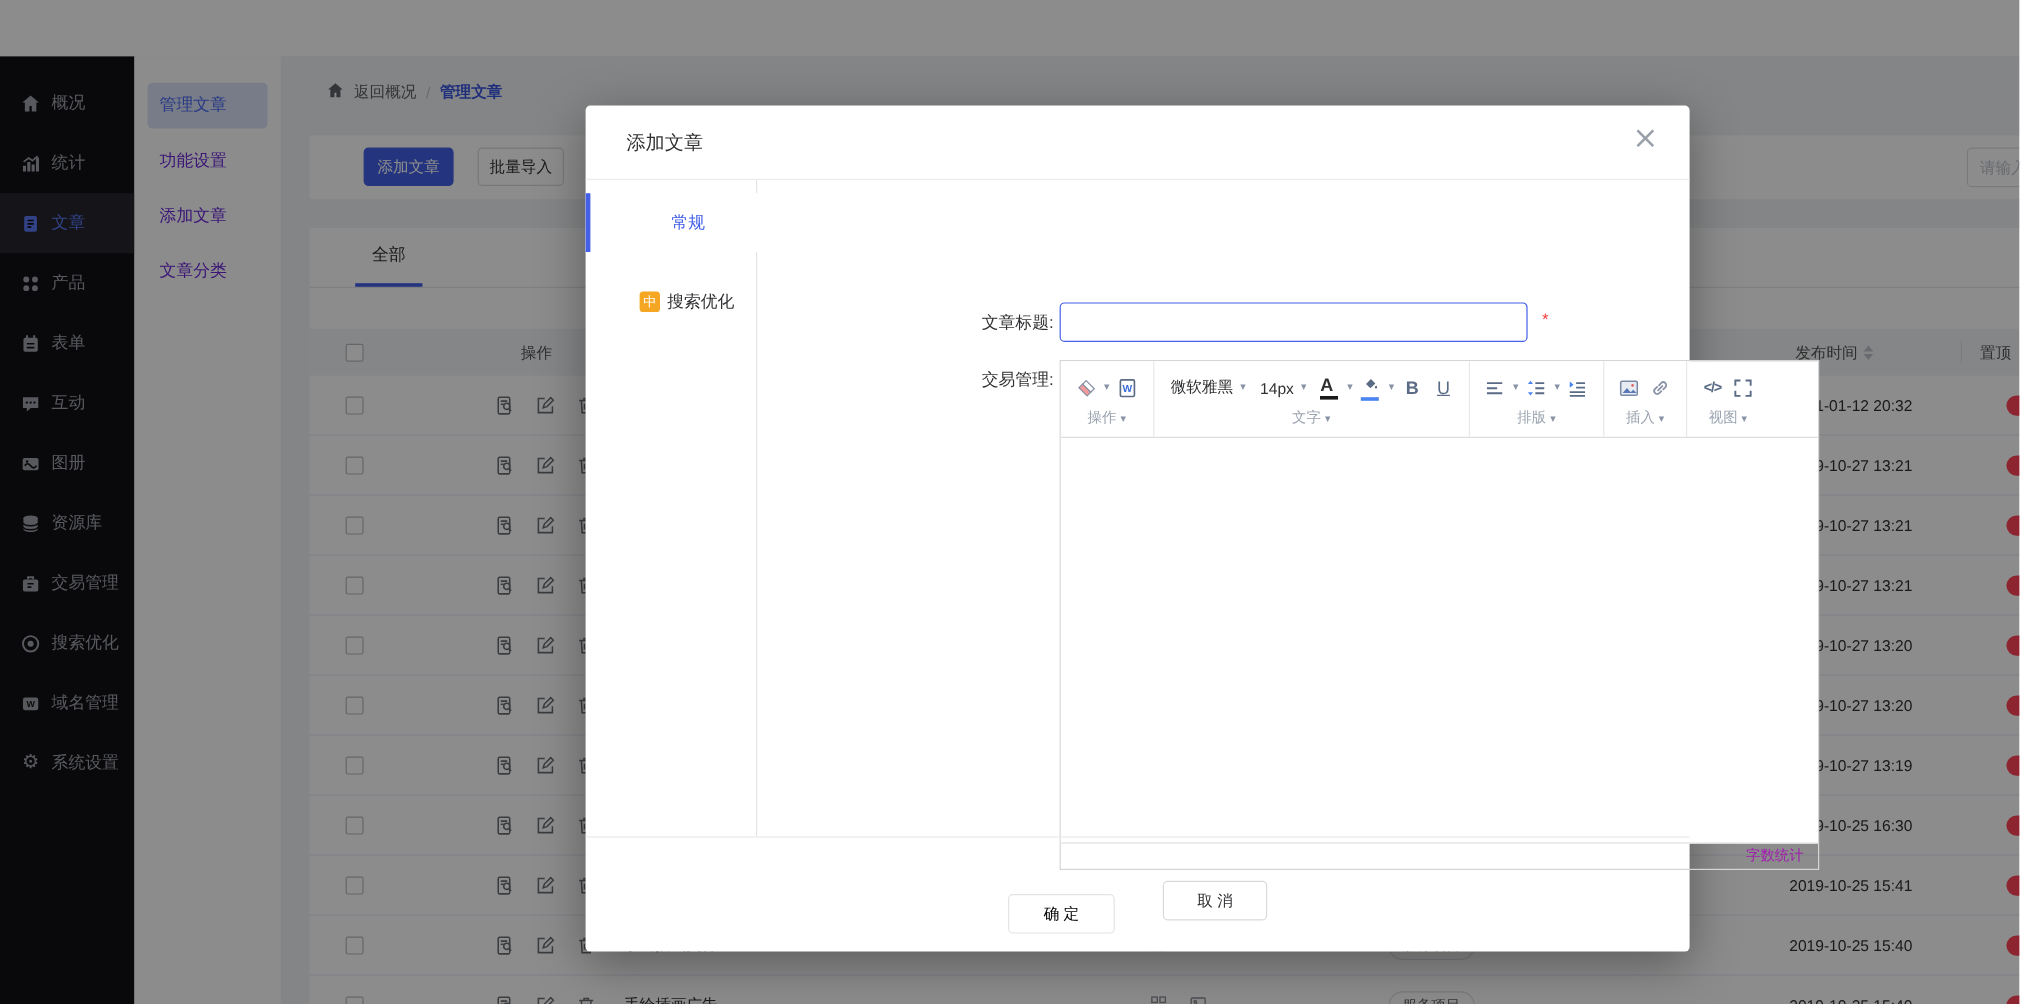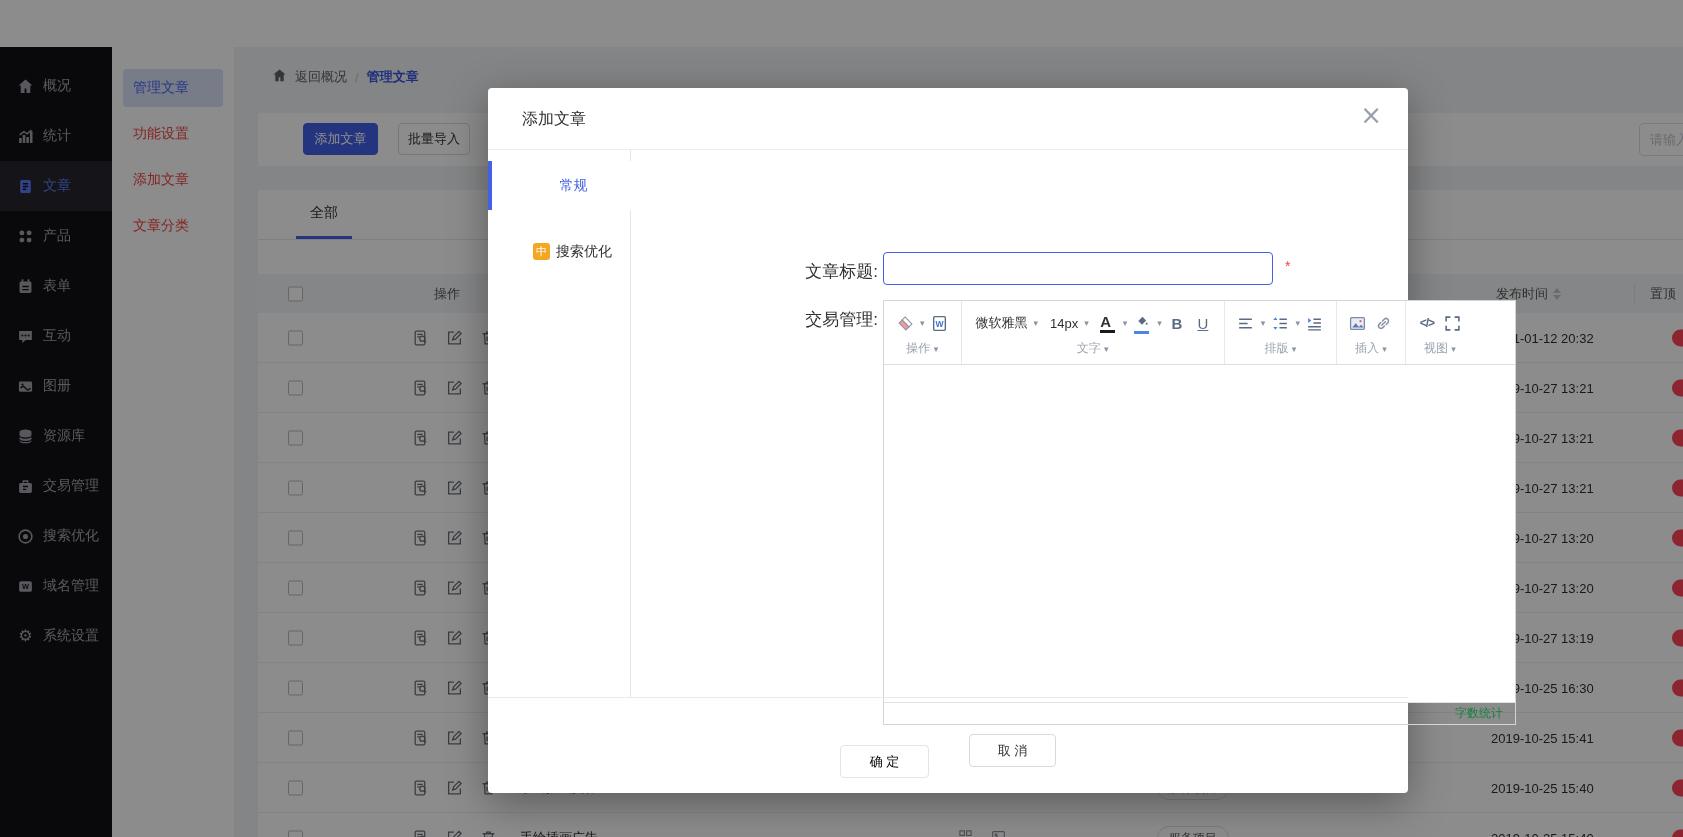--- a/index.html
+++ b/index.html
@@ -14,21 +14,21 @@
   .sidebar { position:absolute; left:0; top:47px; width:112px; height:790px; background:#121215; padding-top:14px; }
   .side-item { position:relative; height:50px; display:flex; align-items:center; padding-left:17px;
     color:#a0a3ab; font-size:14px; gap:9px; cursor:pointer; }
   .side-item.active { background:#26262e; color:#5b79f5; }
   .side-item .s-ic { width:17px; height:17px; display:flex; align-items:center; justify-content:center; }
   .side-item .s-ic svg { width:17px; height:17px; fill:currentColor; }
   .gchar { font-size:16px; line-height:1; }
 
   .sidebar2 { position:absolute; left:112px; top:47px; width:122px; height:790px; background:#fff; padding-top:22px; }
   .sub-item { width:100px; height:38px; margin:0 auto 8px auto; display:flex; align-items:center;
-    padding-left:10px; font-size:14px; color:#ef4444; border-radius:4px; cursor:pointer; }
+    padding-left:10px; font-size:14px; color:#6d28d9; border-radius:4px; cursor:pointer; }
   .sub-item.active { background:#dbe2f8; color:#4a6af0; }
 
   .main { position:absolute; left:234px; top:47px; width:1449px; height:790px; background:#f0f2f5; }
   .breadcrumb { position:absolute; left:38px; top:18px; height:24px; display:flex; align-items:center;
     gap:8px; font-size:13px; color:#606266; }
   .breadcrumb svg { width:15px; height:15px; fill:#606266; }
   .bc-current { color:#3b57e0; font-weight:bold; }
   .bc-sep { color:#c0c4cc; }
 
   .panel1 { position:absolute; left:24px; top:66px; width:1470px; height:53px; background:#fff; border-radius:2px; }
@@ -88,21 +88,21 @@
   .m-tab { position:relative; height:49px; display:flex; align-items:center; justify-content:center;
     font-size:14px; color:#303133; cursor:pointer; gap:6px;padding-left:27px; }
   .m-tab.first { margin-top:11px; }
   .m-tab.active { color:#4360e6; background:#fff; width:144px; }
   .m-tab.active::before { content:""; position:absolute; left:0; top:0; width:4px; height:100%; background:#4360e6; }
   .m-tab .zh-badge { width:17px; height:17px; background:#f5a623; color:#fff; font-size:11px;
     border-radius:3px; display:flex; align-items:center; justify-content:center; }
   .m-tab.gap { margin-top:17px; }
 
   .m-form { position:absolute; left:143px; top:0; width:777px; height:100%; }
-  .f-label { position:absolute; left:0; width:247px; text-align:right; font-size:17px; color:#303133; }
+  .f-label { position:absolute; left:0; width:247px; text-align:right; font-size:14px; color:#303133; }
   .lbl-title { top:110px; }
   .lbl-detail { top:158px; }
   .f-input { position:absolute; left:252px; top:102px; width:390px; height:33px; border:1px solid #4360e6;
     border-radius:4px; outline:none; font-size:13px; padding:0 8px; }
   .f-required { position:absolute; left:654px; top:108px; color:#f23c3c; font-size:14px; }
 
   .editor { position:absolute; left:252px; top:150px; width:633px; height:425px; border:1px solid #d5d5d5; }
   .ed-toolbar { position:absolute; left:0; top:0; width:100%; height:64px; background:#fff;
     border-bottom:1px solid #ddd; display:flex; }
   .tb-group { position:relative; display:flex; flex-direction:column; align-items:center;
@@ -116,21 +116,21 @@
   .caret { font-size:9px; color:#8a93a6; cursor:pointer; font-family:"DejaVu Sans",sans-serif; }
   .tb-select { display:inline-flex; align-items:center; gap:6px; font-size:13px; color:#303133;
     cursor:pointer; padding:0 4px; }
   .glyph-a { font-size:15px; font-weight:bold; color:#303133; line-height:1; }
   .glyph-a .bar, .bucket-bar { display:block; width:15px; height:3px; margin-top:1px; }
   .glyph-b { font-size:15px; font-weight:bold; color:#5a6b85; }
   .glyph-u { font-size:15px; color:#5a6b85; text-decoration:underline; }
   .glyph-code { font-size:12px; font-weight:bold; color:#5a6b85; letter-spacing:-1px; }
   .ed-content { position:absolute; left:0; top:64px; width:100%; height:338px; background:#fff; cursor:text; }
   .ed-status { position:absolute; left:0; bottom:0; width:100%; height:22px; border-top:1px solid #e2e2e2;
-    font-size:12px; color:#15803d; text-align:right; padding-right:12px; line-height:21px; }
+    font-size:12px; color:#a21caf; text-align:right; padding-right:12px; line-height:21px; }
 
   .m-footer { position:absolute; left:0; bottom:0; width:100%; height:96px; border-top:1px solid #e9e9e9; }
   .btn-confirm { position:absolute; left:352px; top:36px; width:89px; height:33px; border:1px solid #e4e4e4;
     color:#000000; background:#fff; cursor:not-allowed;margin-top:11px; }
   .btn-cancel { position:absolute; left:481px; top:36px; width:87px; height:33px; border:1px solid #d9d9d9;
     color:#303133; background:#fff;text-align:center; }
 </style>
 </head>
 <body>
 

